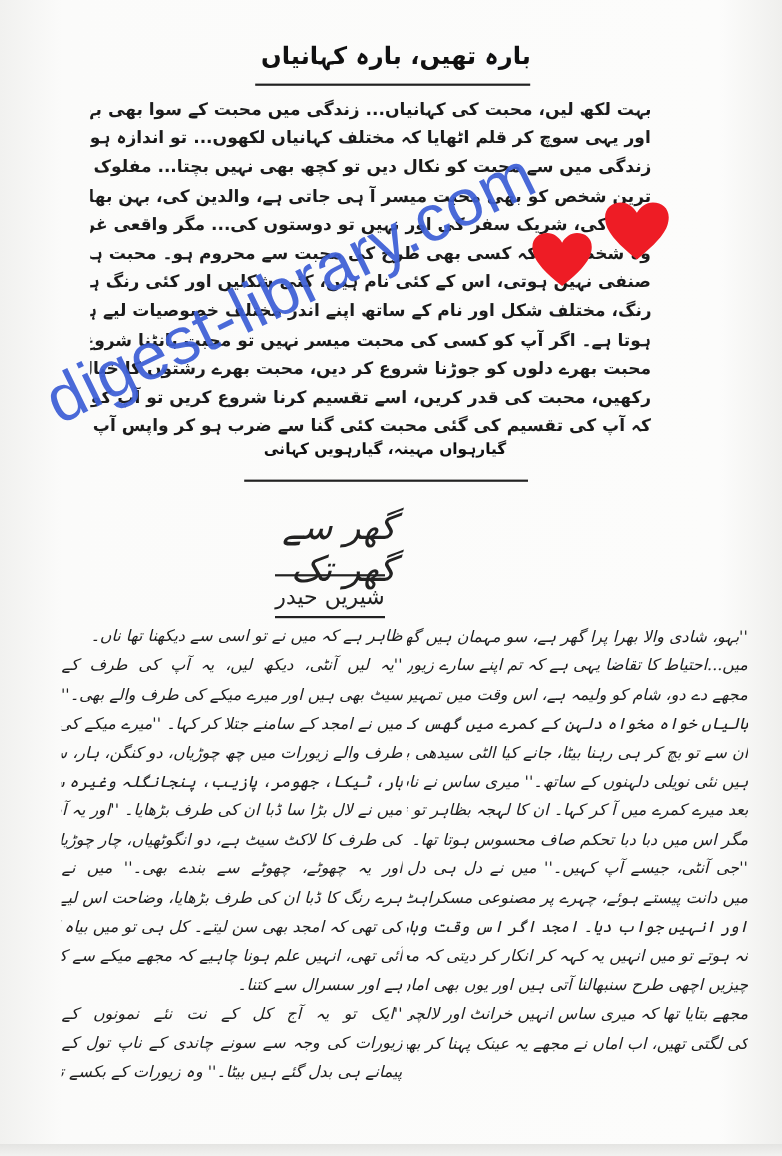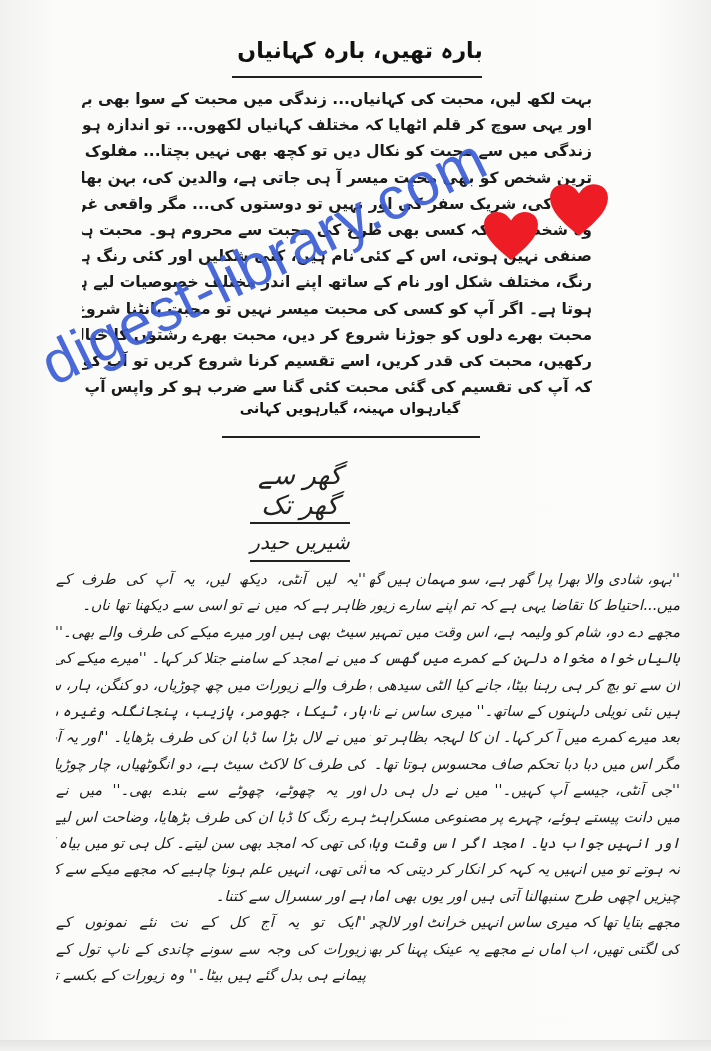--- a/index.html
+++ b/index.html
@@ -24,26 +24,26 @@
     font-weight: bold; color: #1c1c1c;
   }
   .intro .line { display: block; white-space: nowrap; overflow: hidden; text-align: justify; text-align-last: justify; }
   .intro .line.last { text-align-last: center; }
 
   .sub-heading {
     position: absolute; left: 200px; top: 400px; width: 300px; text-align: center;
     font-size: 14px; font-weight: bold; color: #111;
   }
   .story-title {
-    position: absolute; left: 240px; top: 460px; width: 120px; text-align: center;
-    font-family: "DejaVu Serif", serif; font-size: 26px; color: #222; font-style: italic;
+    position: absolute; left: 240px; top: 460px; width: 120px; 
+    font-family: "DejaVu Serif", serif; font-size: 32px; color: #222; font-style: italic;
   }
   .author {
     position: absolute; left: 240px; top: 530px; width: 120px; text-align: center;
-    font-family: "DejaVu Serif", serif; font-size: 20px; color: #222; font-style: italic;
+    font-family: "DejaVu Serif", serif; font-size: 20px; color: #222; 
   }
 
   .col {
     position: absolute; top: 566px; width: 310px;
     font-size: 14.5px; line-height: 26.4px; color: #1c1c1c;
     font-family: "DejaVu Serif", serif; font-style: italic;
   }
   .col .line { display: block; white-space: nowrap; overflow: hidden; text-align: justify; text-align-last: justify; }
   .col .line.short { text-align-last: right; }
   .col-right { left: 370px; }
@@ -112,22 +112,22 @@
     <span class="line">''جی آنٹی، جیسے آپ کہیں۔'' میں نے دل ہی دل</span>
     <span class="line">میں دانت پیستے ہوئے، چہرے پر مصنوعی مسکراہٹ سجائی</span>
     <span class="line">اور انہیں جواب دیا۔ امجد اگر اس وقت وہاں بیٹھے ہوئے</span>
     <span class="line">نہ ہوتے تو میں انہیں یہ کہہ کر انکار کر دیتی کہ مجھے اپنی</span>
     <span class="line">چیزیں اچھی طرح سنبھالنا آتی ہیں اور یوں بھی اماں نے</span>
     <span class="line">مجھے بتایا تھا کہ میری ساس انہیں خرانٹ اور لالچی طبیعت</span>
     <span class="line">کی لگتی تھیں، اب اماں نے مجھے یہ عینک پہنا کر بھیجا تھا تو</span>
   </div>
 
   <div class="col col-left rtl">
+    <span class="line short">ظاہر ہے کہ میں نے تو اسی سے دیکھنا تھا ناں۔</span>
     <span class="line">''یہ لیں آنٹی، دیکھ لیں، یہ آپ کی طرف کے</span>
-    <span class="line short">ظاہر ہے کہ میں نے تو اسی سے دیکھنا تھا ناں۔</span>
     <span class="line">سیٹ بھی ہیں اور میرے میکے کی طرف والے بھی۔''</span>
     <span class="line">میں نے امجد کے سامنے جتلا کر کہا۔ ''میرے میکے کی</span>
     <span class="line">طرف والے زیورات میں چھ چوڑیاں، دو کنگن، ہار، سیٹ، نیکلس</span>
     <span class="line">ہار، ٹیکا، جھومر، پازیب، پنجانگلہ وغیرہ سب کچھ ہے۔''</span>
     <span class="line">میں نے لال بڑا سا ڈبا ان کی طرف بڑھایا۔ ''اور یہ آپ</span>
     <span class="line">کی طرف کا لاکٹ سیٹ ہے، دو انگوٹھیاں، چار چوڑیاں</span>
     <span class="line">اور یہ چھوٹے، چھوٹے سے بندے بھی۔'' میں نے</span>
     <span class="line">ہرے رنگ کا ڈبا ان کی طرف بڑھایا، وضاحت اس لیے</span>
     <span class="line">کی تھی کہ امجد بھی سن لیتے۔ کل ہی تو میں بیاہ کر ان کے گھر</span>
     <span class="line">آئی تھی، انہیں علم ہونا چاہیے کہ مجھے میکے سے کتنا زیور ملا</span>

